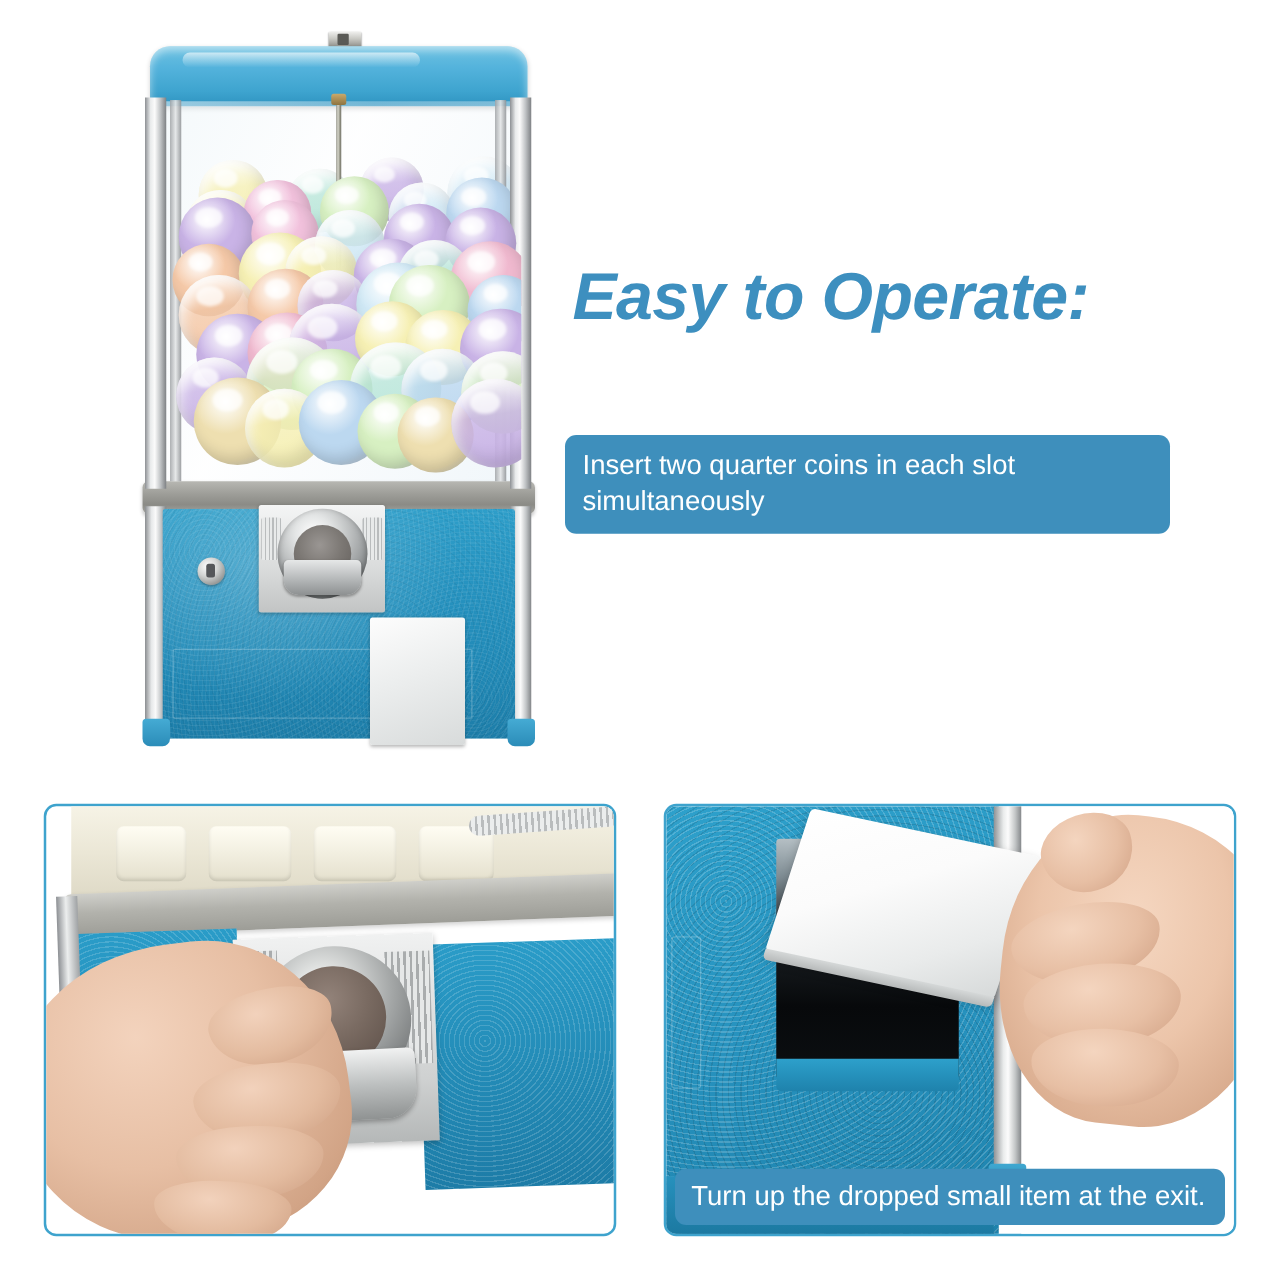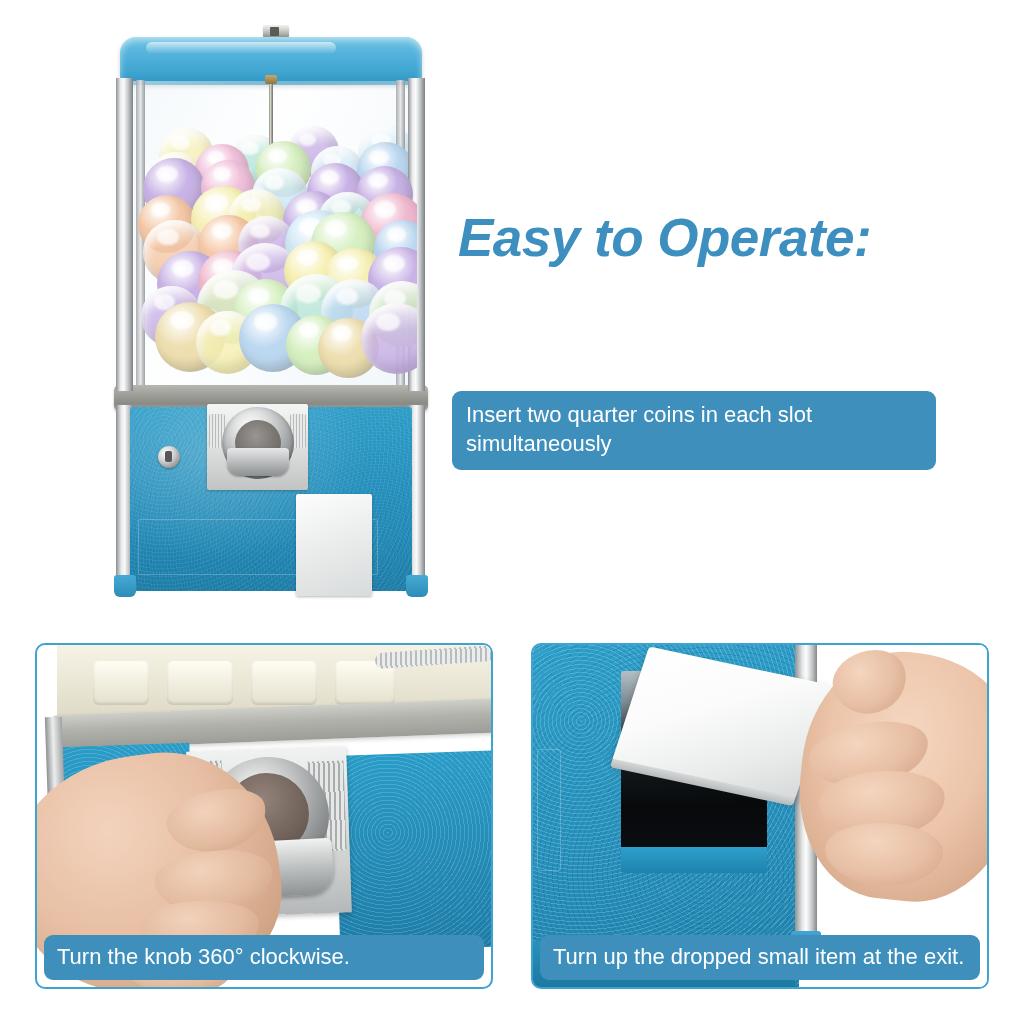--- a/index.html
+++ b/index.html
@@ -42,21 +42,20 @@
     left: 452px;
     top: 348px;
     width: 484px;
     box-sizing: border-box;
     background: #3e8fbc;
     border-radius: 9px;
     padding: 9px 14px 11px 14px;
     color: #ffffff;
     font-size: 22px;
     line-height: 1.34;
-    margin-top: 43px;
   }
 
   
   #machine {
     position: absolute;
     left: 108px;
     top: 18px;
     width: 326px;
     height: 582px;
   }
@@ -643,21 +642,20 @@
     <div class="lp-ridge a"></div>
     <div class="lp-ridge b"></div>
     <div class="lp-knob"></div>
     <div class="lp-lever"></div>
     <div class="lp-hand"></div>
     <div class="lp-finger lp-f1"></div>
     <div class="lp-finger lp-f2"></div>
     <div class="lp-finger lp-f3"></div>
     <div class="lp-finger lp-f4"></div>
   </div>
-  <div class="panel-caption">Turn the knob 360° clockwise.</div>
 </div>
 
 <div class="panel" id="panel-right">
   <div class="panel-photo">
     <div class="panel-photo-white-right"></div>
     <div class="rp-blue">
       <div class="rp-blue-seam"></div>
     </div>
     <div class="rp-opening"></div>
     <div class="rp-opening-lip"></div>

